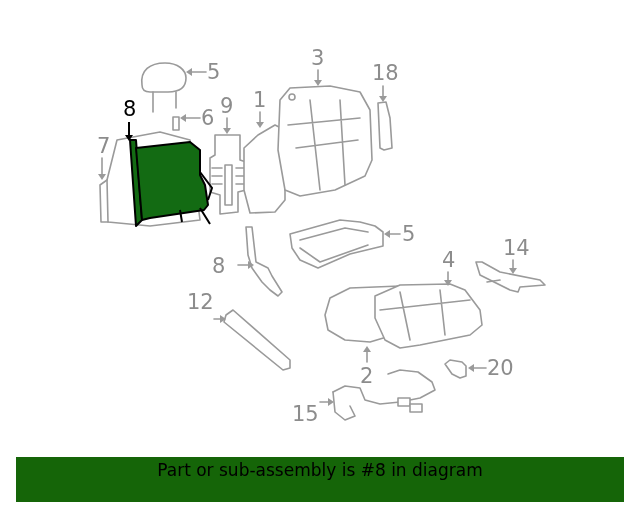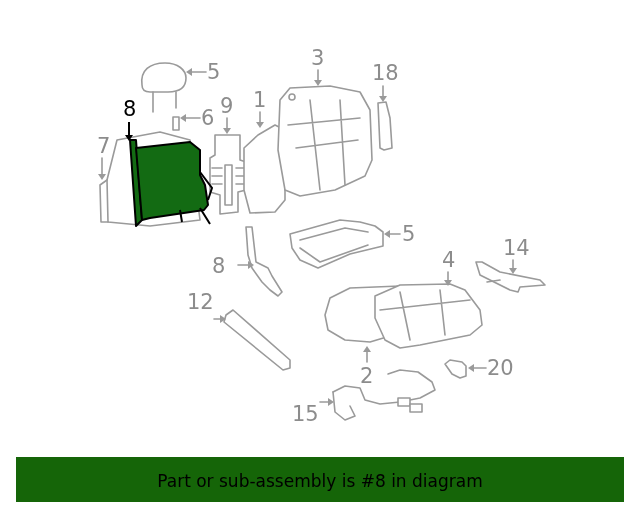--- a/index.html
+++ b/index.html
@@ -5,21 +5,21 @@
   html, body { margin:0; padding:0; background:#ffffff; }
   body { width:640px; height:512px; position:relative; overflow:hidden;
          font-family:"DejaVu Sans", sans-serif; }
   #diagram { position:absolute; left:0; top:0; width:640px; height:450px; }
   .lbl { position:absolute; font-family:"DejaVu Sans", sans-serif; font-size:21px;
          color:#8c8c8c; line-height:1; white-space:nowrap; }
   .lbl.hl { color:#000000; }
   .banner { position:absolute; left:16px; top:457px; width:608px; height:45px;
             background:#156508; color:#000; text-align:center;
             font-family:"DejaVu Sans", sans-serif; font-size:17px; line-height:20px;
-            padding-top:14px; box-sizing:border-box; }
+            padding-top:3px; box-sizing:border-box; }
   .banner div { display:block; }
   svg .ln { fill:none; stroke:#9a9a9a; stroke-width:1.6; stroke-linejoin:round; stroke-linecap:round; }
   svg .fl { fill:#ffffff; stroke:#9a9a9a; stroke-width:1.6; stroke-linejoin:round; }
   svg .ar { fill:#9a9a9a; }
   svg .hl-part { fill:#136b13; stroke:#000; stroke-width:2; stroke-linejoin:round; }
   svg .hl-ln { fill:none; stroke:#000; stroke-width:2; }
 </style>
 </head>
 <body>
 

